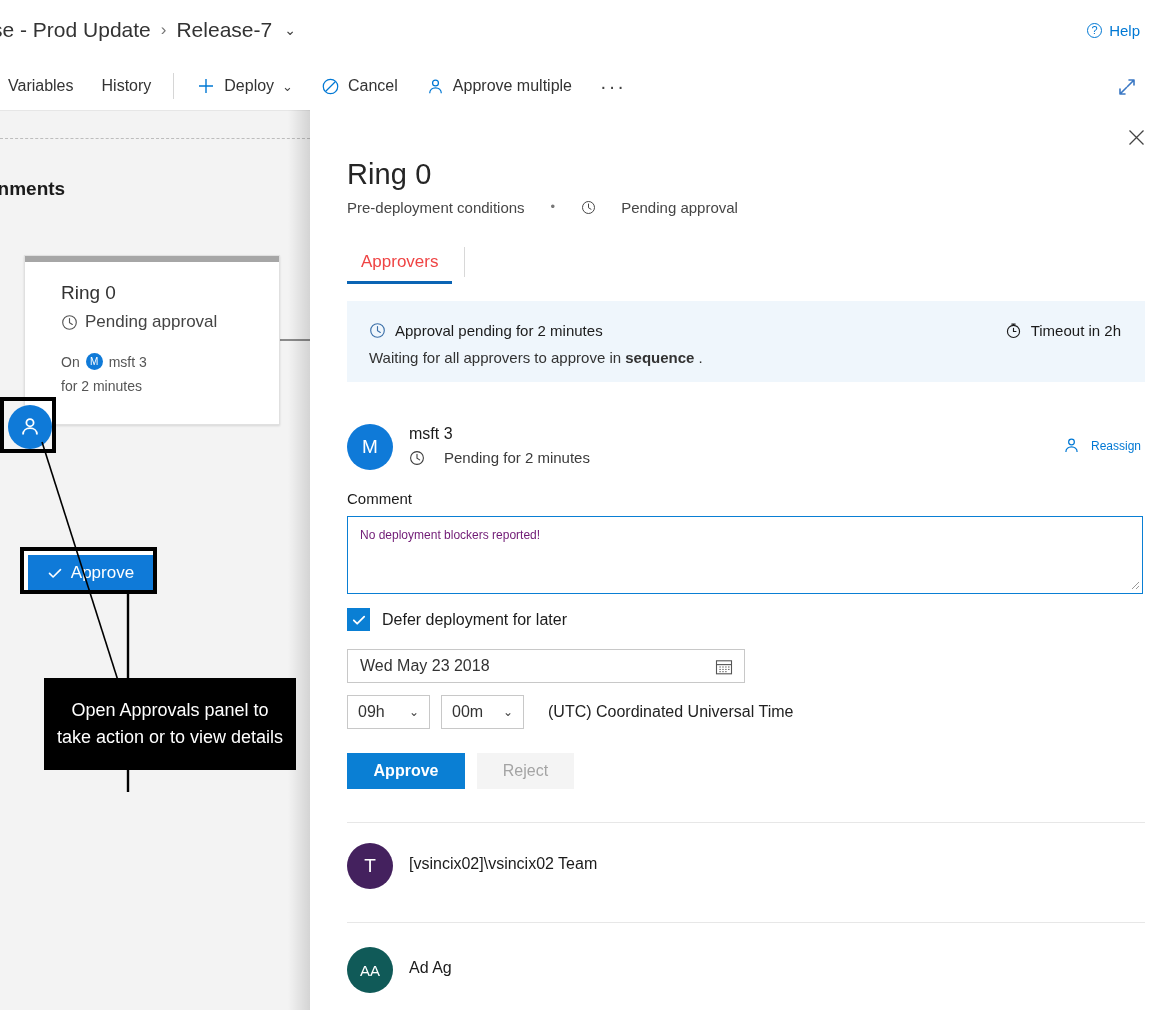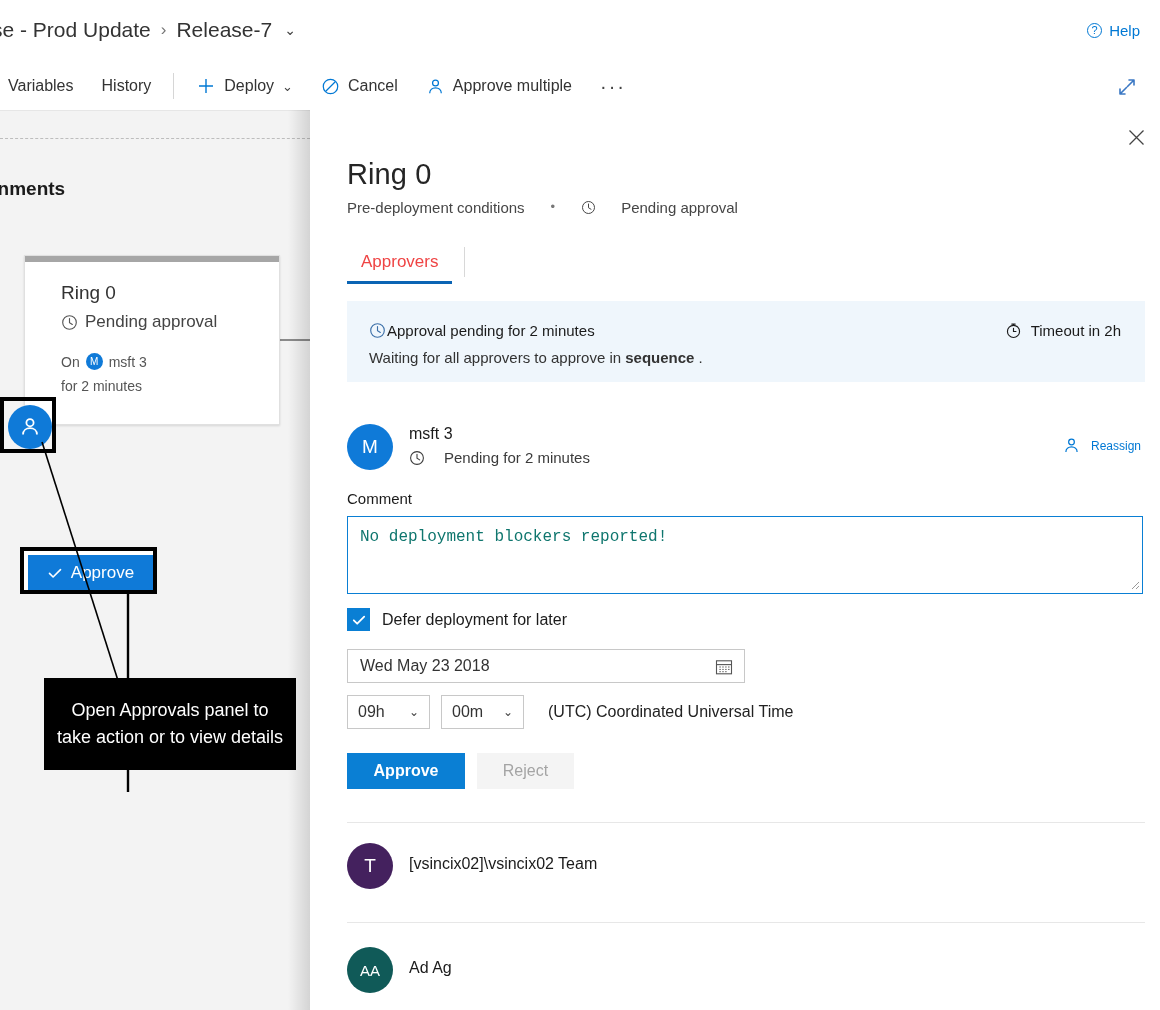--- a/index.html
+++ b/index.html
@@ -187,21 +187,21 @@
   .tab-link { color: #252525; }
   .tab-ico { color: #0078d4; display: inline-flex; }
 
   
   .banner {
     position: absolute; left: 347px; top: 301px; width: 798px; height: 81px;
     background: #eff6fc;
   }
   .banner-row1 {
     position: absolute; left: 22px; top: 21px;
-    display: flex; align-items: flex-end; gap: 1px;
+    display: flex; align-items: flex-end; gap: 9px;
     font-size: 15px; color: #1b1b1b;
   }
   .banner-row2 {
     position: absolute; left: 22px; top: 48px; font-size: 15px; color: #333;
   }
   .banner-row2 b { font-weight: 700; }
   .banner-timeout {
     position: absolute; right: 24px; top: 21px;
     display: flex; align-items: center; gap: 9px;
     font-size: 15px; color: #1b1b1b;
@@ -230,21 +230,21 @@
     display: flex; align-items: center; gap: 10px;
     font-size: 12px; color: #0078d4; cursor: pointer;
   }
 
   .comment-label {
     position: absolute; left: 347px; top: 490px; font-size: 15px; color: #1b1b1b;
   }
   .comment-box {
     position: absolute; left: 347px; top: 516px; width: 796px; height: 78px;
     border: 1px solid #0a7fd4; background: #fff;
-    font-family: Liberation Mono, monospace; font-size: 16px; color: #0f766e;
+    font-family: Liberation Sans, sans-serif; font-size: 12px; color: #701a75;
     padding: 11px 12px; resize: none; outline: none;
   }
   .resize-grip {
     position: absolute; left: 1128px; top: 578px; width: 12px; height: 12px;
     pointer-events: none; color:#888;
   }
 
   .defer-row {
     position: absolute; left: 347px; top: 608px;
     display: flex; align-items: center; gap: 12px; cursor: pointer;

